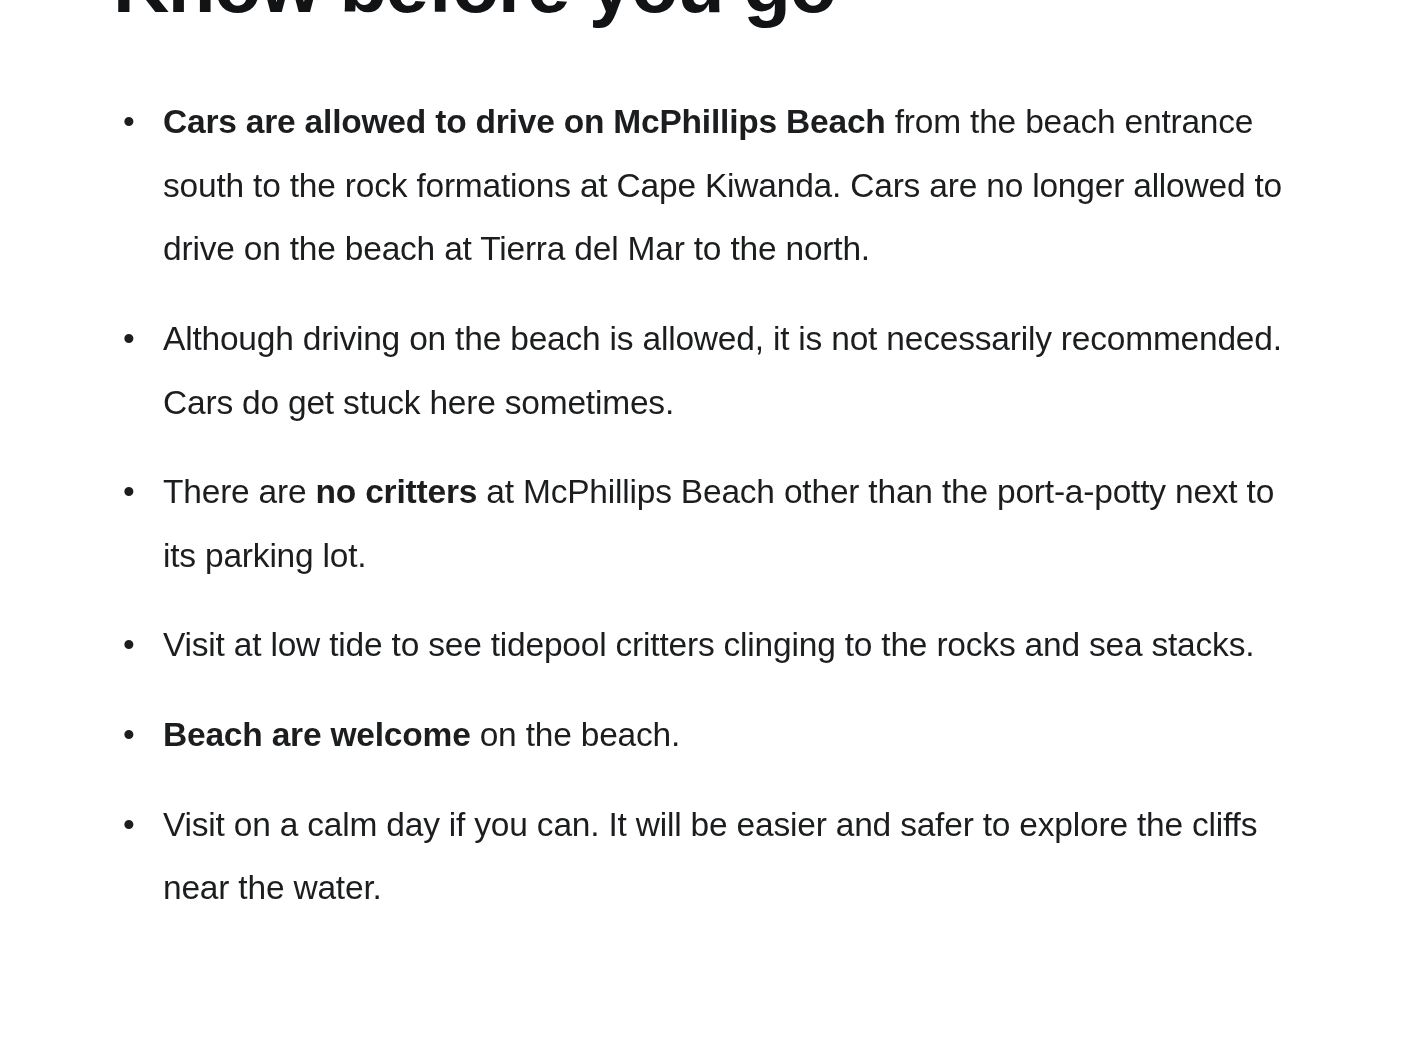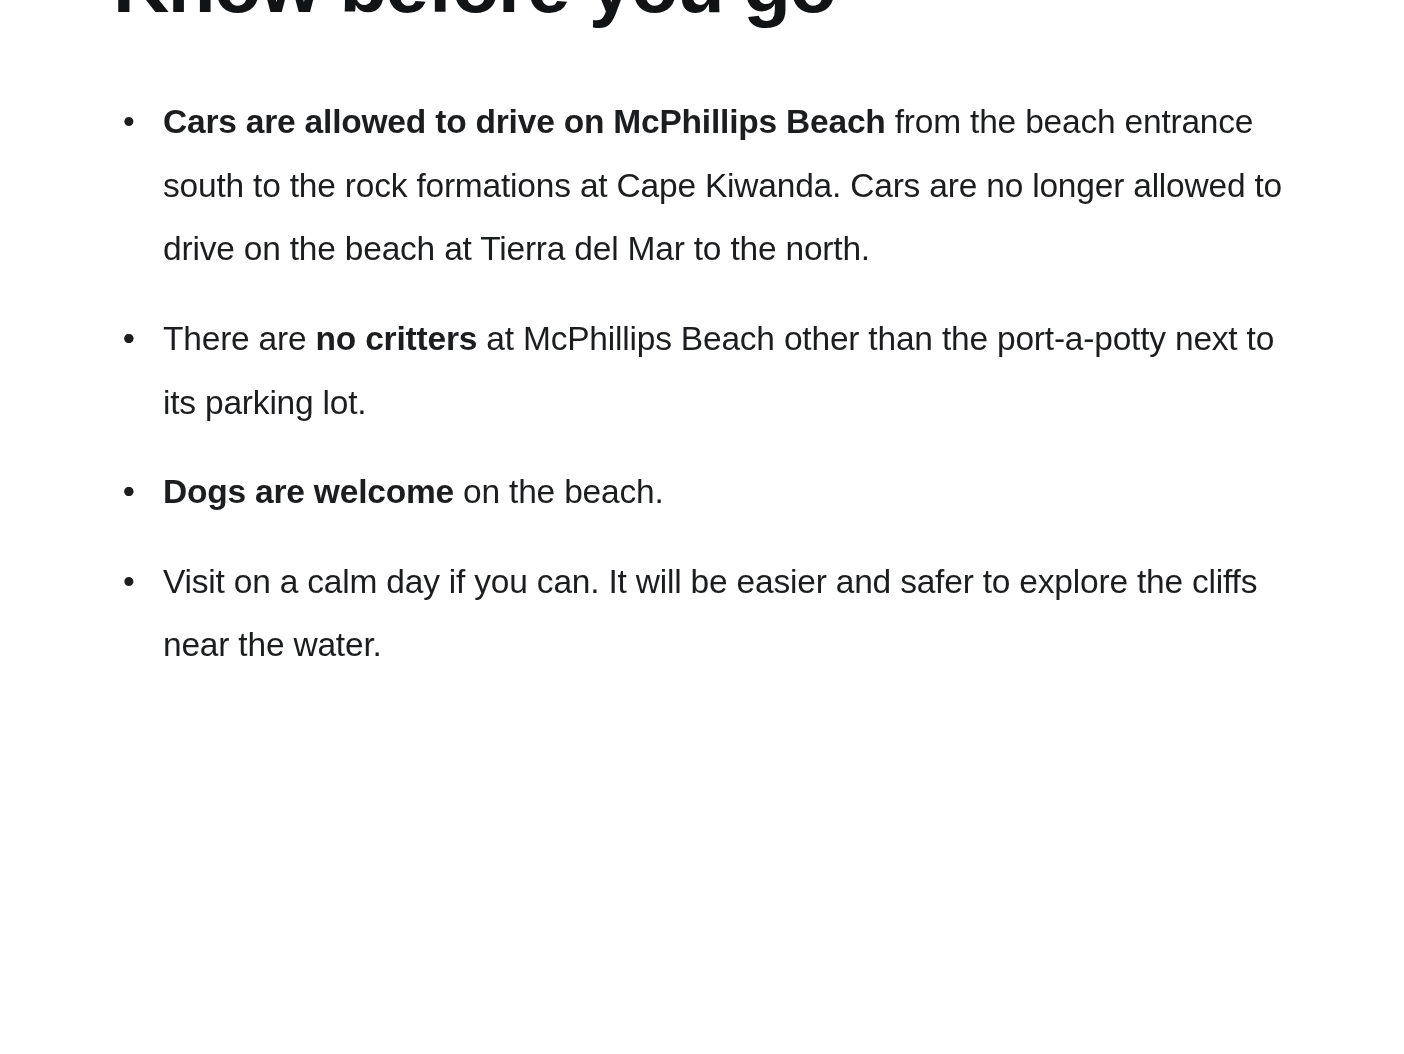--- a/index.html
+++ b/index.html
@@ -74,31 +74,33 @@
 
   <div class="heading">Know before you go</div>
 
   <ul class="bullet-list">
     <li class="bullet-item">
       <span class="bullet-dot">•</span>
       <span class="bullet-text"><b>Cars are allowed to drive on McPhillips Beach</b> from the beach entrance south to the rock formations at Cape Kiwanda. Cars are no longer allowed to drive on the beach at Tierra del Mar to the north.</span>
     </li>
     <li class="bullet-item">
       <span class="bullet-dot">•</span>
+      <span class="bullet-text">Although driving on the beach is allowed, it is not necessarily recommended. Cars do get stuck here sometimes.</span>
     </li>
     <li class="bullet-item">
       <span class="bullet-dot">•</span>
       <span class="bullet-text">There are <b>no critters</b> at McPhillips Beach other than the port-a-potty next to its parking lot.</span>
     </li>
     <li class="bullet-item">
       <span class="bullet-dot">•</span>
+      <span class="bullet-text">Visit at low tide to see tidepool critters clinging to the rocks and sea stacks.</span>
     </li>
     <li class="bullet-item">
       <span class="bullet-dot">•</span>
-      <span class="bullet-text"><b>Dogs are welcome</b> on the beach.</span>
+      <span class="bullet-text"><b>Beach are welcome</b> on the beach.</span>
     </li>
     <li class="bullet-item">
       <span class="bullet-dot">•</span>
       <span class="bullet-text">Visit on a calm day if you can. It will be easier and safer to explore the cliffs near the water.</span>
     </li>
   </ul>
 
 </div>
 
 </body></html>

